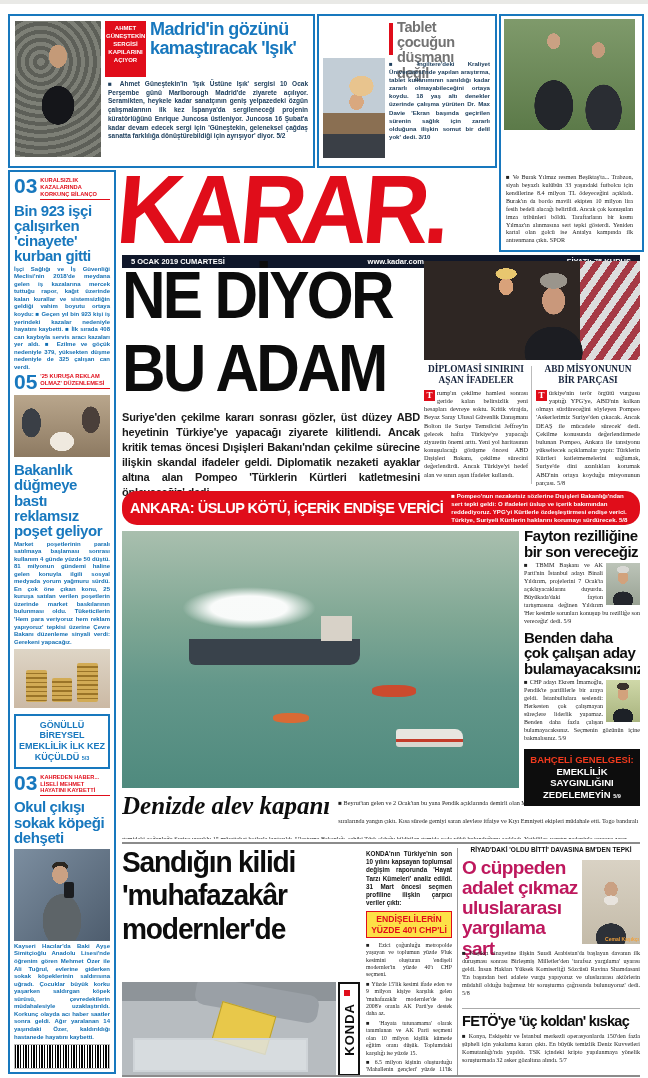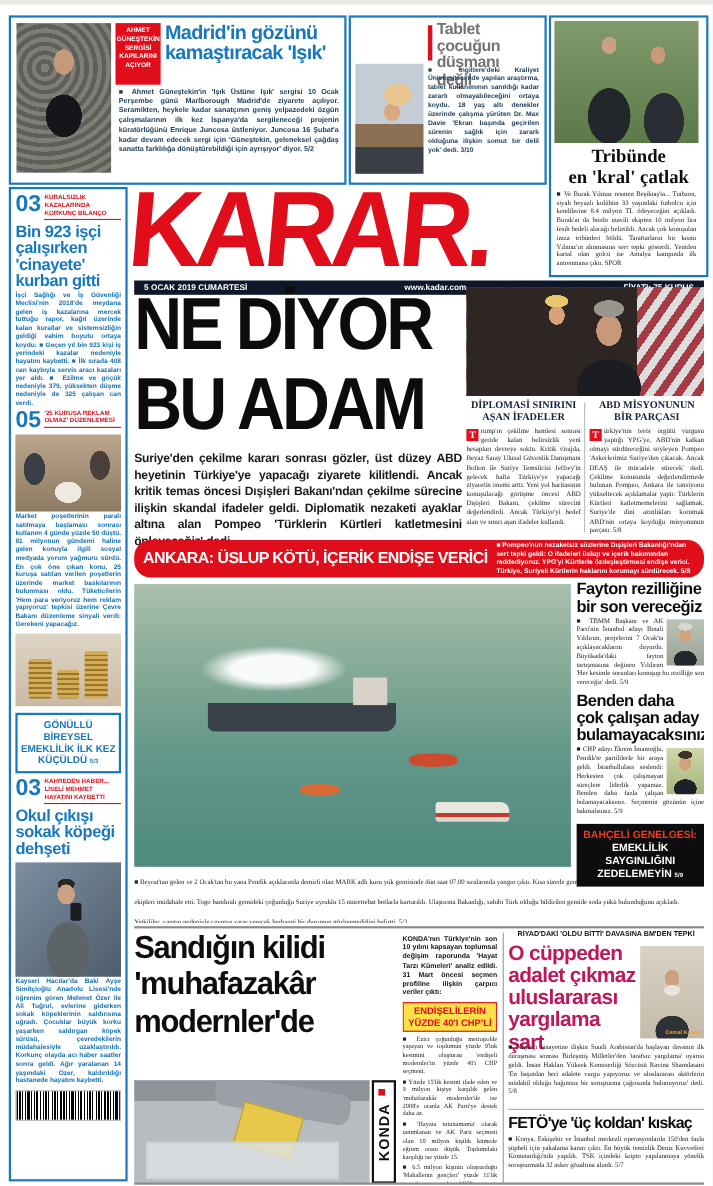--- a/index.html
+++ b/index.html
@@ -200,24 +200,20 @@
 
   <div class="abs boxB">
     <div class="ph ph-tablet"></div>
     <div class="abs redbarB"></div>
     <div class="abs hlB">Tablet çocuğun düşmanı değil</div>
     <div class="abs bodyB just">■ İngiltere'deki Kraliyet Üniversitesi'nde yapılan araştırma, tablet kullanımının sanıldığı kadar zararlı olmayabileceğini ortaya koydu. 18 yaş altı denekler üzerinde çalışma yürüten Dr. Max Davie 'Ekran başında geçirilen sürenin sağlık için zararlı olduğuna ilişkin somut bir delil yok' dedi. 3/10</div>
   </div>
 
   <div class="abs boxC">
     <div class="ph ph-besiktas"></div>
-    <div class="abs hlC">
-      <div>Tribünde</div>
-      <div>en 'kral' çatlak</div>
-    </div>
     <div class="abs bodyC serif just">■ Ve Burak Yılmaz resmen Beşiktaş'ta... Trabzon, siyah beyazlı kulübün 33 yaşındaki futbolcu için kendilerine 8.4 milyon TL ödeyeceğini açıkladı. Burak'ın da bordo mavili ekipten 10 milyon lira fesih bedeli alacağı belirtildi. Ancak çok konuşulan imza tribünleri böldü. Taraftarların bir kısmı Yılmaz'ın alınmasına sert tepki gösterdi. Yeniden kartal olan golcü ise Antalya kampında ilk antrenmana çıktı. SPOR</div>
   </div>
 
   <div class="abs logo">KARAR.</div>
   <div class="abs infobar">
     <span>5 OCAK 2019 CUMARTESİ</span>
     <span>www.kadar.com</span>
     <span>FİYATI: 75 KURUŞ</span>
   </div>
 
@@ -227,20 +223,21 @@
       <span class="tag">KURALSIZLIK KAZALARINDA KORKUNÇ BİLANÇO</span>
     </div>
     <div class="shl">Bin 923 işçi çalışırken 'cinayete' kurban gitti</div>
     <div class="sbody">İşçi Sağlığı ve İş Güvenliği Meclisi'nin 2018'de meydana gelen iş kazalarına mercek tuttuğu rapor, kağıt üzerinde kalan kurallar ve sistemsizliğin geldiği vahim boyutu ortaya koydu: ■ Geçen yıl bin 923 kişi iş yerindeki kazalar nedeniyle hayatını kaybetti. ■ İlk sırada 408 can kaybıyla servis aracı kazaları yer aldı. ■ Ezilme ve göçük nedeniyle 379, yüksekten düşme nedeniyle de 325 çalışan can verdi.</div>
 
     <div class="sechead">
       <span class="num">05</span>
       <span class="tag">'25 KURUŞA REKLAM OLMAZ' DÜZENLEMESİ</span>
     </div>
     <div class="ph-shopper"></div>
+    <div class="shl">Bakanlık düğmeye bastı reklamsız poşet geliyor</div>
     <div class="sbody">Market poşetlerinin paralı satılmaya başlaması sonrası kullanım 4 günde yüzde 50 düştü. 81 milyonun gündemi haline gelen konuyla ilgili sosyal medyada yorum yağmuru sürdü. En çok öne çıkan konu, 25 kuruşa satılan verilen poşetlerin üzerinde market baskılarının bulunması oldu. Tüketicilerin 'Hem para veriyoruz hem reklam yapıyoruz' tepkisi üzerine Çevre Bakanı düzenleme sinyali verdi: Gerekeni yapacağız.</div>
 
     <div class="ph-coins">
       <div class="stack" style="left:12%;height:55%;width:22%;"></div>
       <div class="stack" style="left:40%;height:40%;width:20%;"></div>
       <div class="stack" style="left:66%;height:66%;width:22%;"></div>
     </div>
     <div class="bluebox">
       <span>GÖNÜLLÜ BİREYSEL EMEKLİLİK İLK KEZ KÜÇÜLDÜ</span>
       <span class="ref">5/3</span>
@@ -286,20 +283,21 @@
   </div>
 
   <div class="ph ph-ship">
     <div class="hull"></div>
     <div class="deckhouse"></div>
     <div class="boat1"></div>
     <div class="boat2"></div>
     <div class="cgboat"></div>
   </div>
   <div class="abs capwrap">
+    <span class="cap-title">Denizde alev kapanı</span>
     <span class="cap-text">■ Beyrut'tan gelen ve 2 Ocak'tan bu yana Pendik açıklarında demirli olan MARK adlı kuru yük gemisinde dün saat 07.00 sıralarında yangın çıktı. Kısa sürede gemiyi saran alevlere itfaiye ve Kıyı Emniyeti ekipleri müdahale etti. Togo bandıralı gemideki çoğunluğu Suriye uyruklu 15 mürettebat botlarla kurtarıldı. Ulaştırma Bakanlığı, sahibi Türk olduğu bildirilen gemide soda yükü bulunduğunu açıkladı. Yetkililer, yangın nedeniyle çevreye zarar verecek herhangi bir durumun gözlenmediğini belirtti. 5/3</span>
   </div>
   <div class="abs hr-main"></div>
 
   <div class="abs istcol">
     <div class="ist-hl">Fayton rezilliğine bir son vereceğiz</div>
     <div class="ist-body">
       <span class="pr pr-yildirim"></span><span>■ TBMM Başkanı ve AK Parti'nin İstanbul adayı Binali Yıldırım, projelerini 7 Ocak'ta açıklayacaklarını duyurdu. Büyükada'daki fayton tartışmasına değinen Yıldırım 'Her kesimle sorunları konuşup bu rezilliğe son vereceğiz' dedi. 5/9</span>
     </div>
     <div class="ist-hl">Benden daha çok çalışan aday bulamayacaksınız</div>

